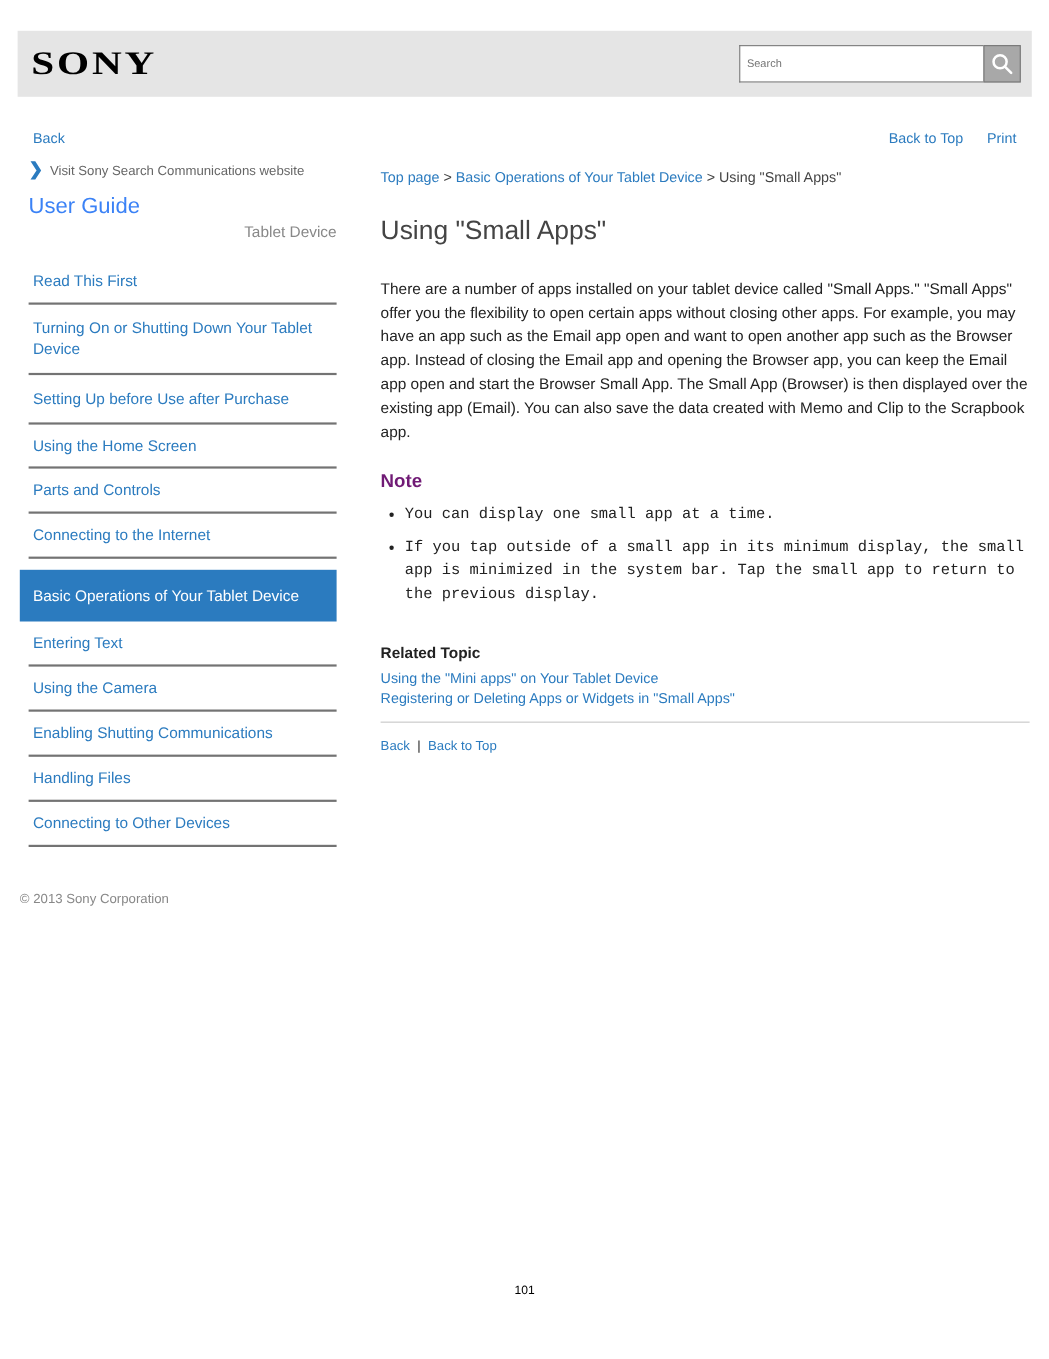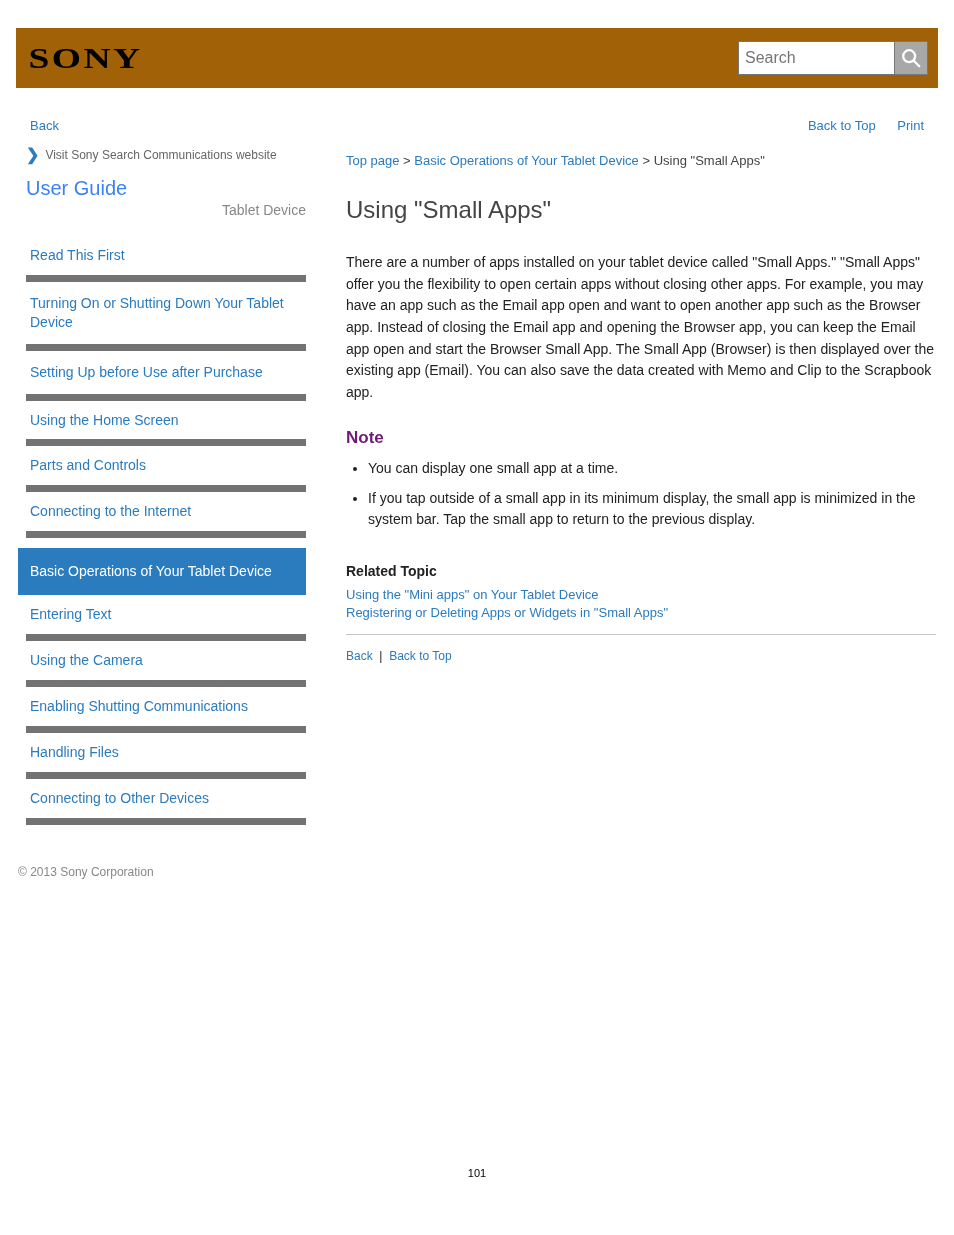--- a/index.html
+++ b/index.html
@@ -7,21 +7,21 @@
     font-family: Arial, Helvetica, sans-serif;
     background: #fff;
     color: #222;
     width: 954px;
     margin: 0 auto;
     position: relative;
     min-height: 1235px;
   }
   .page-wrap { padding: 0; }
   .header-bar {
-    background: #a16207;
+    background: #e5e5e5;
     margin: 28px 16px 0 16px;
     height: 60px;
     display: flex;
     align-items: center;
     justify-content: space-between;
     padding: 0 10px 0 10px;
   }
   .logo {
     font-family: 'Times New Roman', Times, serif;
     font-weight: bold;
@@ -31,25 +31,25 @@
     transform: scaleX(1.25);
     transform-origin: left center;
     padding-left: 2px;
   }
   .search-group {
     display: flex;
     align-items: stretch;
     height: 34px;
   }
   .search-input {
-    width: 156px;
+    width: 222px;
     border: 1px solid #777;
     border-right: none;
     background: #fff;
-    font-size: 16px;
+    font-size: 10px;
     padding: 0 6px;
   }
   .search-btn {
     width: 34px;
     border: 1px solid #777;
     background: #a8a8a8;
     display: flex;
     align-items: center;
     justify-content: center;
     cursor: pointer;
@@ -87,21 +87,21 @@
     margin: 14px 0 2px 8px;
   }
   .model {
     color: #888;
     font-size: 14px;
     margin: 0 0 18px 8px;
     text-align: right;
   }
   .side-list { list-style: none; padding-left: 8px; }
   .side-list li {
-    border-bottom: 7px solid #737373;
+    border-bottom: 2px solid #737373;
     padding: 10px 4px 10px 4px;
   }
   .side-list a {
     color: #2b7bbf;
     text-decoration: none;
     font-size: 14px;
     display: block;
     line-height: 1.35;
     cursor: pointer;
   }
@@ -142,21 +142,21 @@
     line-height: 1.55;
     margin-bottom: 14px;
   }
   .article h2 {
     font-size: 17px;
     color: #701a75;
     font-weight: bold;
     margin: 24px 0 10px 0;
   }
   .bullets { list-style: disc; margin: 0 0 18px 22px; }
-  .bullets li { font-size: 14px; line-height: 1.55; margin-bottom: 8px; }
+  .bullets li { font-size: 14px; line-height: 1.55; margin-bottom: 8px; font-family: Liberation Mono, monospace; }
   .related-hd {
     font-size: 14px;
     font-weight: bold;
     margin: 32px 0 8px 0;
   }
   .related-list { list-style: none; margin-bottom: 12px; }
   .related-list li { font-size: 13px; margin-bottom: 3px; }
   .related-list a { color: #2b7bbf; text-decoration: none; cursor: pointer; }
 
   hr.sep { border: none; border-top: 1px solid #c6c6c6; margin: 14px 0 14px 0; }

